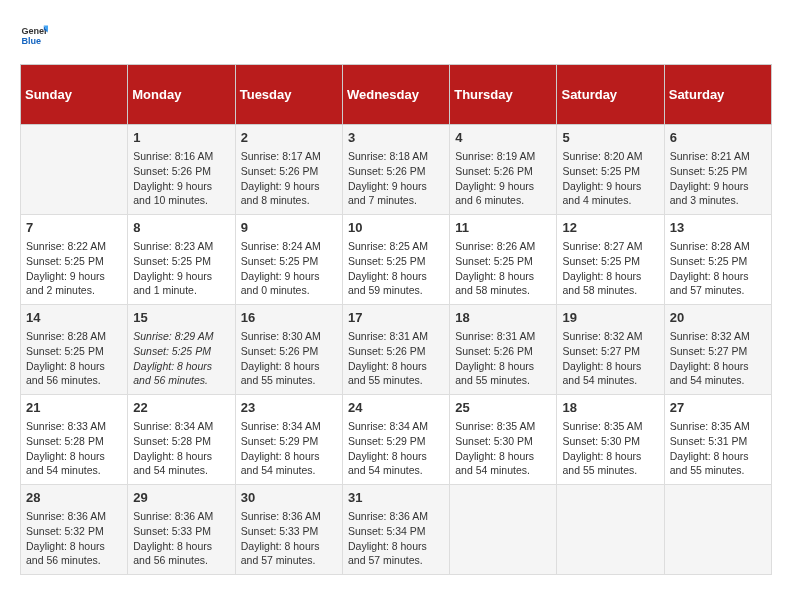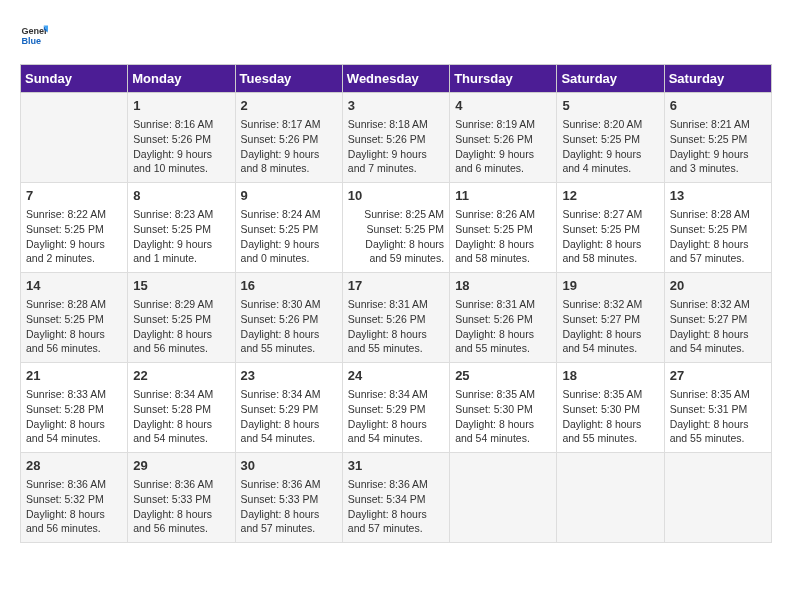--- a/index.html
+++ b/index.html
@@ -36,23 +36,23 @@
     .location-title {
       font-size: 16px;
       color: #555;
     }
     table {
       width: 100%;
       border-collapse: collapse;
       font-size: 11px;
     }
     thead tr th {
-      background-color: #4c1d95;
+      background-color: #b91c1c;
       color: #fff;
-      padding: 6px 4px;
+      padding: 22px 4px;
       text-align: left;
       font-size: 13px;
       font-weight: bold;
       border: 1px solid #ccc;
     }
     tbody tr td {
       border: 1px solid #ddd;
       padding: 4px 5px;
       vertical-align: top;
       min-height: 80px;
@@ -170,21 +170,21 @@
         </td>
         <td>
           <span class="day-num">9</span>
           <div class="day-info" style="white-space: pre-line;">Sunrise: 8:24 AM
 Sunset: 5:25 PM
 Daylight: 9 hours
 and 0 minutes.</div>
         </td>
         <td>
           <span class="day-num">10</span>
-          <div class="day-info" style="white-space: pre-line; text-align: right;">Sunrise: 8:25 AM
+          <div class="day-info" style="white-space: pre-line;">Sunrise: 8:25 AM
 Sunset: 5:25 PM
 Daylight: 8 hours
 and 59 minutes.</div>
         </td>
         <td>
           <span class="day-num">11</span>
           <div class="day-info" style="white-space: pre-line;">Sunrise: 8:26 AM
 Sunset: 5:25 PM
 Daylight: 8 hours
 and 58 minutes.</div>
@@ -207,21 +207,21 @@
       <tr>
         <td>
           <span class="day-num">14</span>
           <div class="day-info" style="white-space: pre-line;">Sunrise: 8:28 AM
 Sunset: 5:25 PM
 Daylight: 8 hours
 and 56 minutes.</div>
         </td>
         <td>
           <span class="day-num">15</span>
-          <div class="day-info" style="white-space: pre-line;">Sunrise: 8:29 AM
+          <div class="day-info" style="white-space: pre-line; font-style: italic;">Sunrise: 8:29 AM
 Sunset: 5:25 PM
 Daylight: 8 hours
 and 56 minutes.</div>
         </td>
         <td>
           <span class="day-num">16</span>
           <div class="day-info" style="white-space: pre-line;">Sunrise: 8:30 AM
 Sunset: 5:26 PM
 Daylight: 8 hours
 and 55 minutes.</div>

